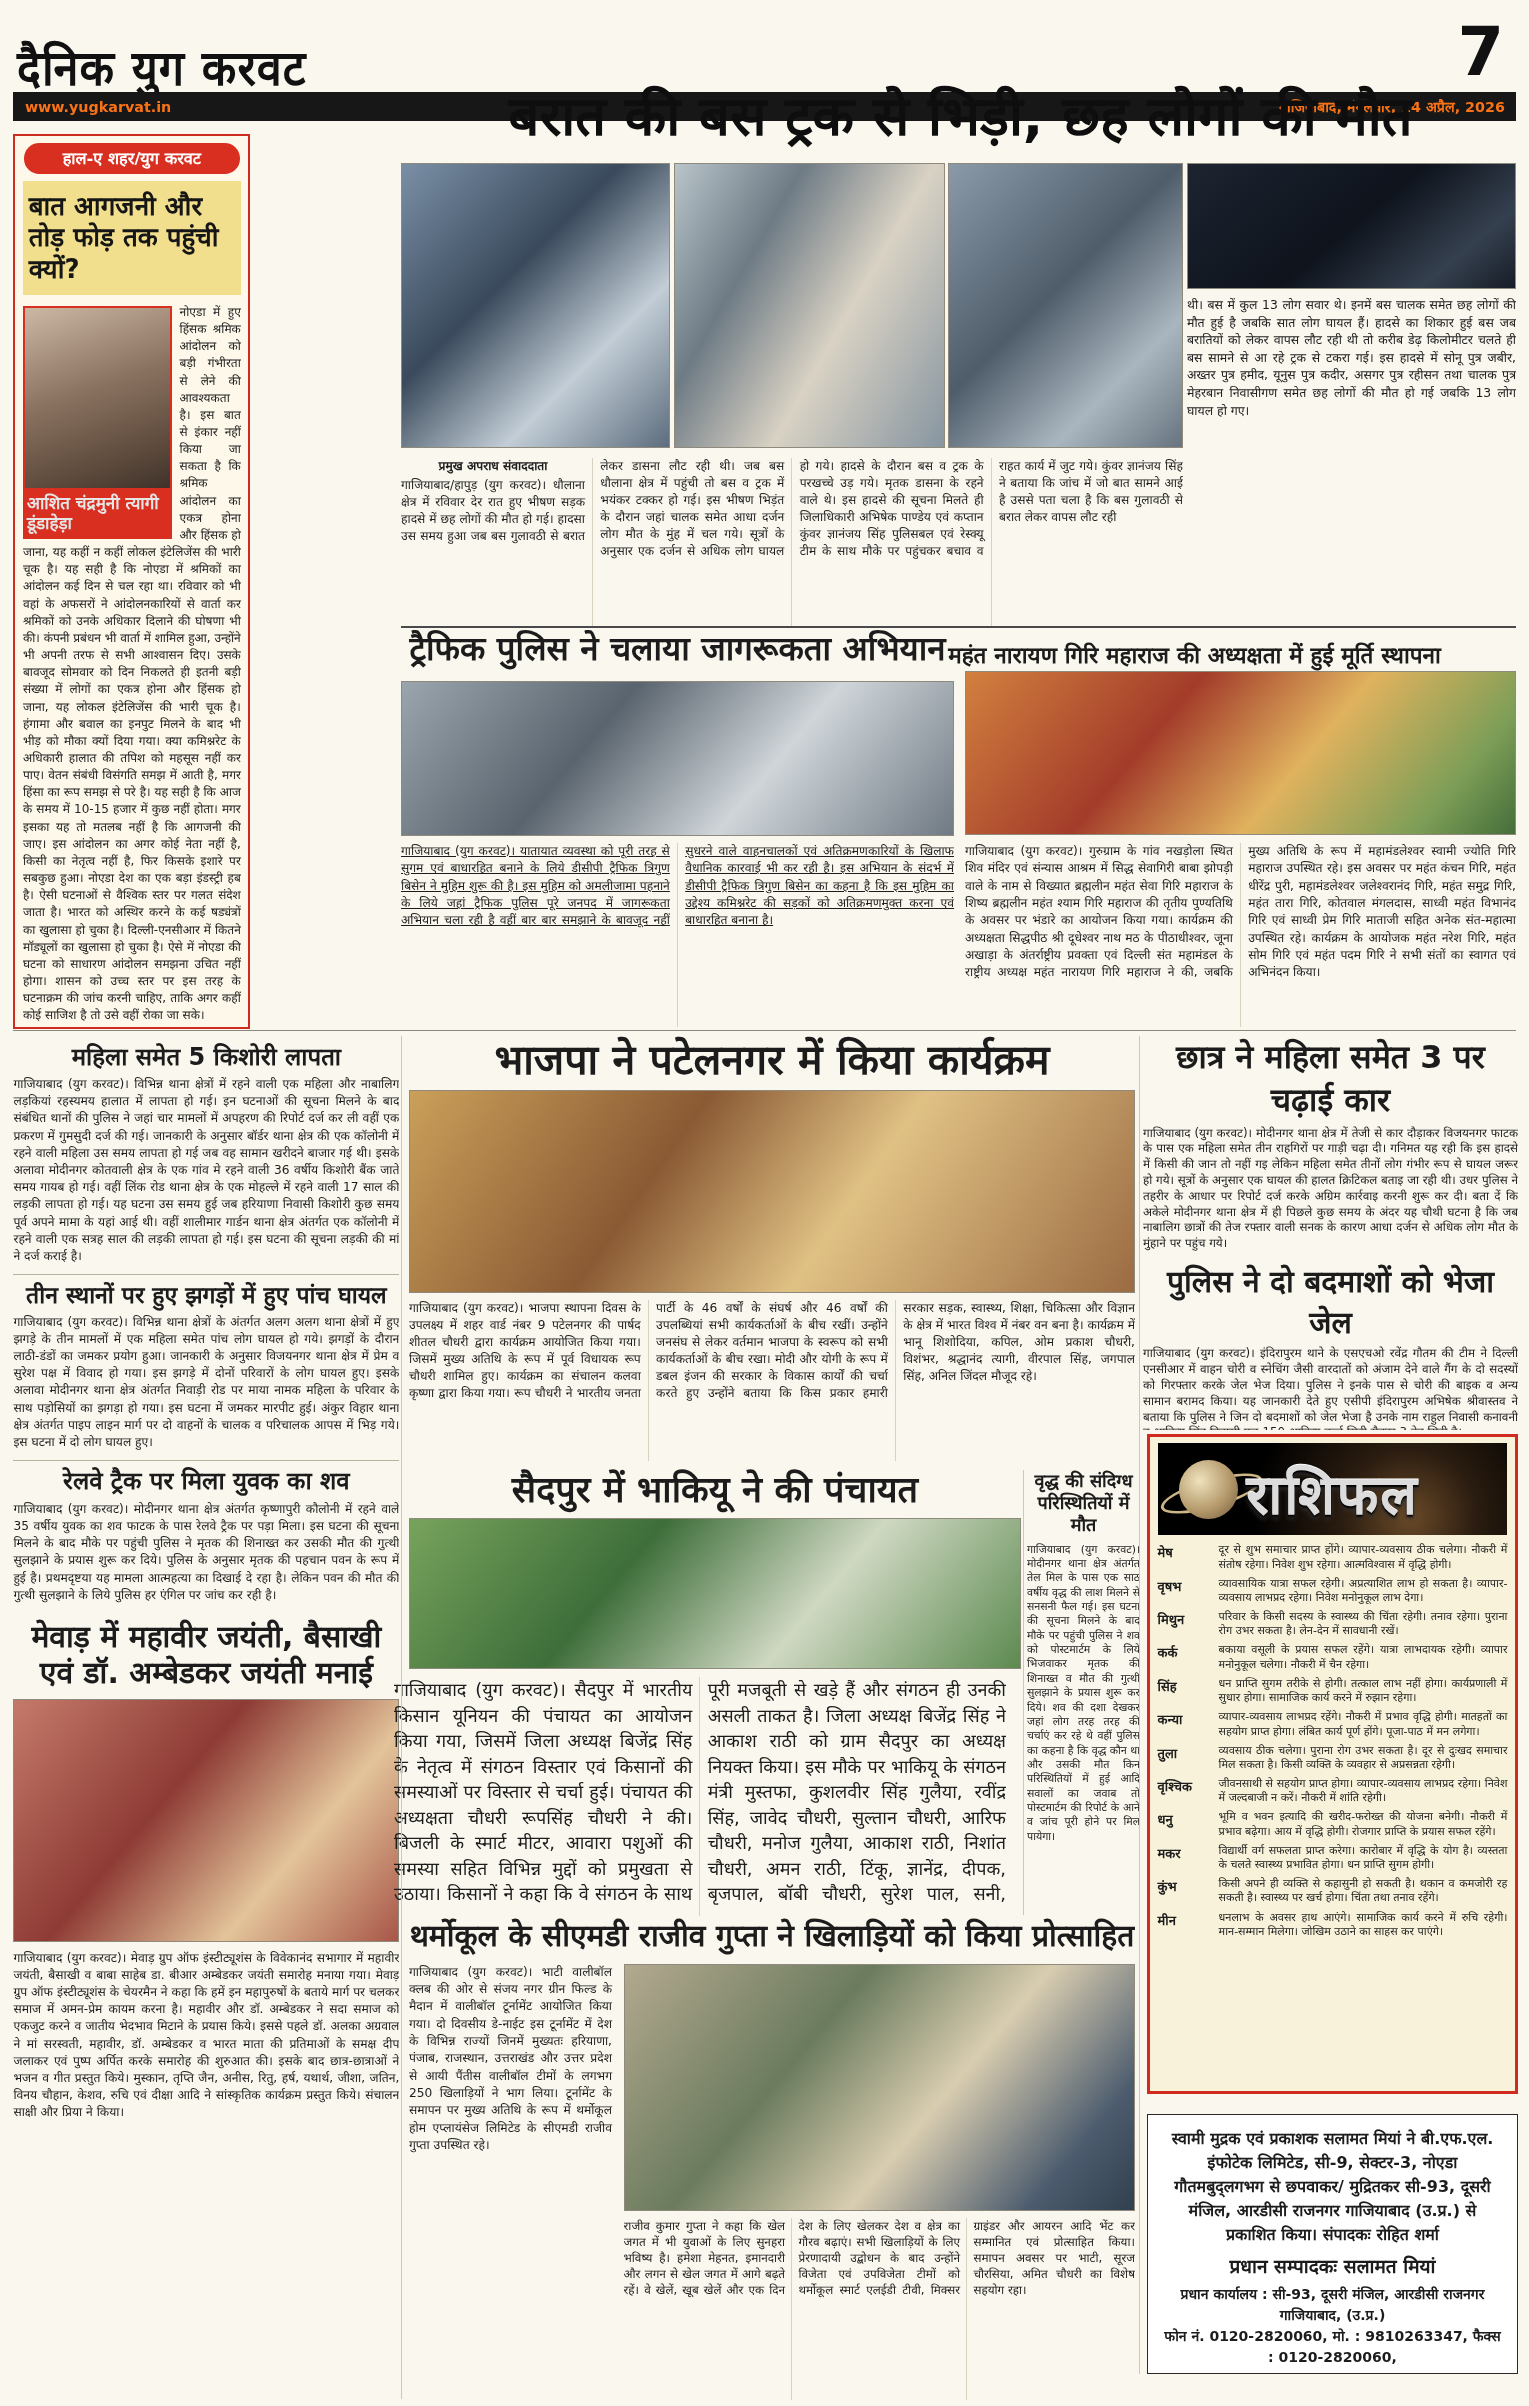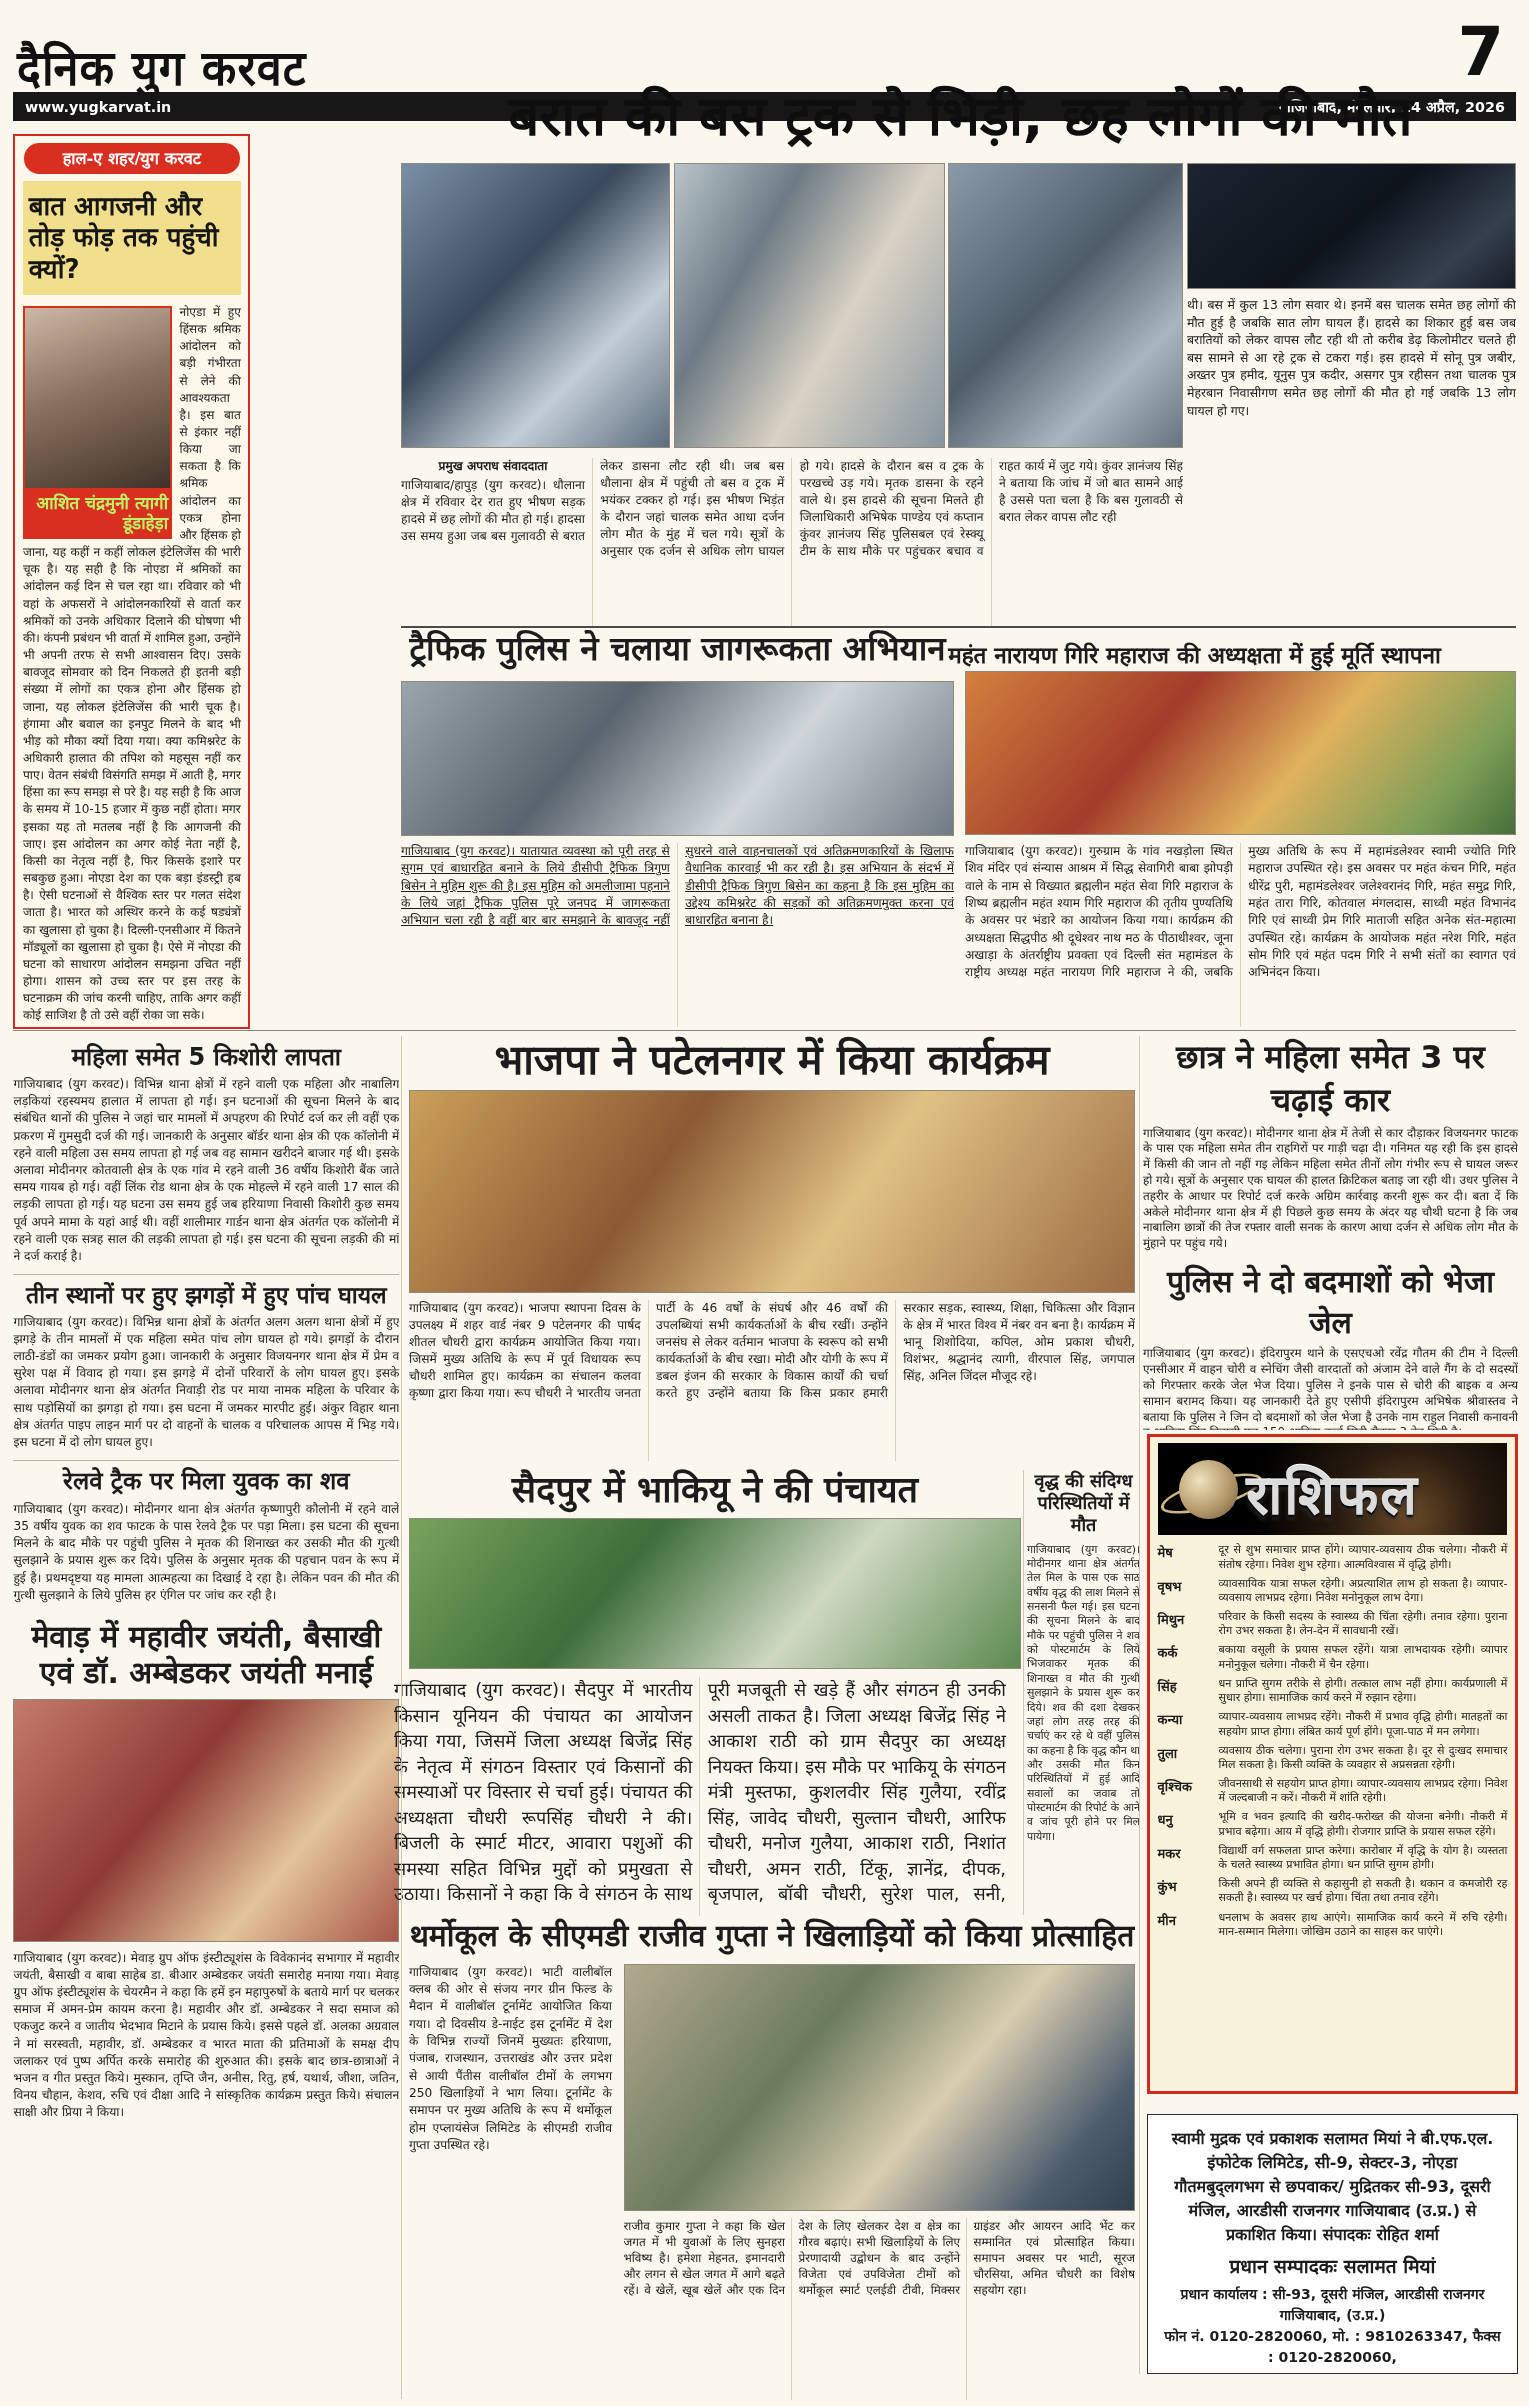--- a/index.html
+++ b/index.html
@@ -2,28 +2,28 @@
 <html lang="hi"><head>
 <meta charset="utf-8">
 <style>
   html,body{margin:0;padding:0;}
   body{font-family:"DejaVu Sans",sans-serif;background:#e8e4d8;}
   .page{position:relative;width:1529px;height:2407px;background:#faf7ee;margin:0 auto;overflow:hidden;color:#1c1c1c;}
   .abs{position:absolute;}
   
   .logo{left:17px;top:32.5px;font-size:45px;font-weight:800;letter-spacing:1px;transform:scaleY(1.08);transform-origin:left top;color:#111;}
   .pageno{right:25px;top:13.4px;font-size:67px;font-weight:800;color:#111;}
-  .topbar{left:13.4px;top:92px;width:1503px;height:29px;background:#171717;color:#ffffff;display:flex;justify-content:space-between;align-items:center;padding:0 11.5px;box-sizing:border-box;font-size:14.3px;font-weight:700;}
+  .topbar{left:13.4px;top:92px;width:1503px;height:29px;background:#171717;color:#f97316;display:flex;justify-content:space-between;align-items:center;padding:0 11.5px;box-sizing:border-box;font-size:14.3px;font-weight:700;}
   
   .opinion{left:13.4px;top:134px;width:237px;height:895px;border:2.9px solid #cf2c20;background:#fdf8ea;padding:4.8px 7.6px;box-sizing:border-box;overflow:hidden;}
   .op-kicker{background:#d92f21;color:#fff;border-radius:15.3px;text-align:center;font-size:16.3px;font-weight:700;padding:4.8px 1.9px;margin:1.9px 1px 6.7px;}
   .op-head{background:#f2df8e;color:#161616;font-size:26px;line-height:1.22;font-weight:800;padding:9.6px 5.7px;margin-bottom:8.6px;}
   .op-fig{float:left;width:145px;margin:1.9px 7.6px 3.8px 0;border:2.9px solid #d92f21;background:#fff;}
   .op-img{height:180px;background:linear-gradient(160deg,#cbb8a4,#8a7260 45%,#5d4a3c 80%,#3f322a);}
-  .op-cap{background:#d92f21;color:#bef264;font-size:17px;font-weight:800;text-align:right;padding:4.8px 1.9px;line-height:1.18;}
+  .op-cap{background:#d92f21;color:#e5e5e5;font-size:17px;font-weight:800;text-align:left;padding:4.8px 1.9px;line-height:1.18;}
   .op-body{font-size:12px;line-height:1.43;text-align:justify;color:#232323;}
   
   .lead-head{left:405px;top:88px;width:1111px;text-align:center;font-size:54px;font-weight:800;line-height:1.08;color:#0e0e0e;}
   .ph{border:1px solid #8f8a7c;box-sizing:border-box;}
   .lp1{left:401px;top:163px;width:269px;height:285px;background:linear-gradient(135deg,#7a8fa6,#3a4a5c 40%,#c2cdd6 70%,#5d6d7e);}
   .lp2{left:674px;top:163px;width:271px;height:285px;background:linear-gradient(120deg,#b8c4c9,#6e7b85 30%,#d9d2c4 60%,#8795a0);}
   .lp3{left:948px;top:163px;width:235px;height:285px;background:linear-gradient(135deg,#8a9aa8,#4f5d6b 45%,#aab6bf 75%,#67737f);}
   .lp4{left:1187px;top:163px;width:329px;height:126px;background:linear-gradient(140deg,#1d2430,#0e131c 50%,#35404f 80%,#171d27);}
   .lead-side{left:1187px;top:296px;width:329px;height:331px;font-size:12.4px;line-height:1.42;text-align:justify;overflow:hidden;}
   .lead-cols{left:401px;top:458px;width:782px;height:168px;column-count:4;column-gap:15.3px;column-rule:1px solid #d8d1c0;font-size:12.2px;line-height:1.4;text-align:justify;overflow:hidden;}

